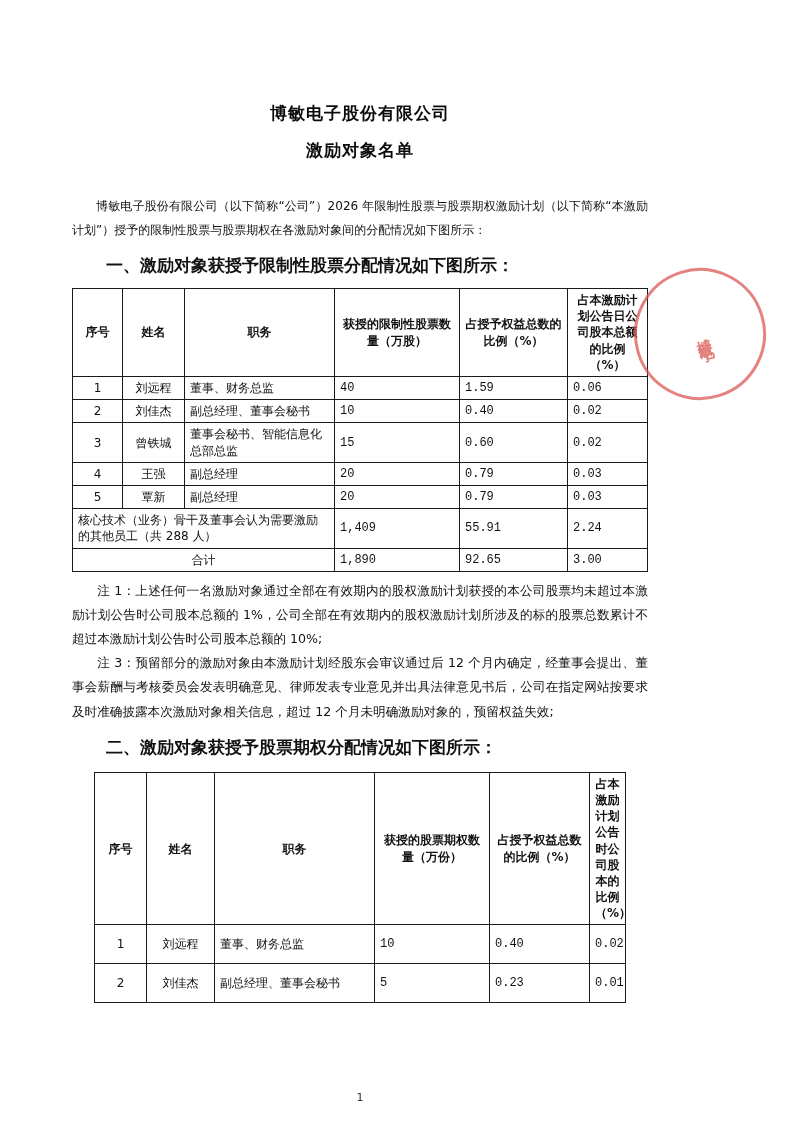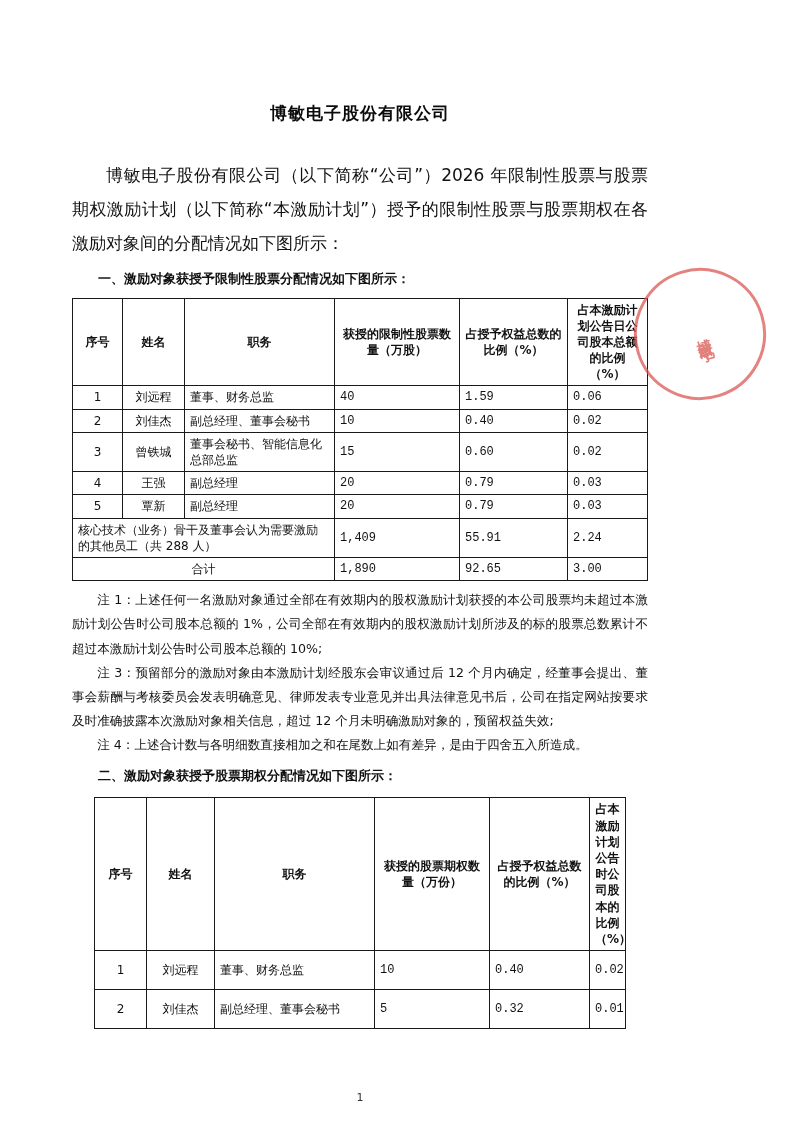--- a/index.html
+++ b/index.html
@@ -27,29 +27,29 @@
     margin-bottom: 26px;
   }
   .title-line {
     font-size: 17px;
     font-weight: bold;
     letter-spacing: 1px;
     line-height: 2.15;
     color: #0b0b0b;
   }
   .para {
-    font-size: 17px;
+    font-size: 12px;
     line-height: 2.0;
     text-align: justify;
     text-indent: 2em;
     color: #111;
     margin: 0;
   }
   .section-head {
-    font-size: 13px;
+    font-size: 17px;
     line-height: 2.0;
     font-weight: bold;
     text-indent: 2em;
     margin: 6px 0 6px 0;
   }
   table.grid {
     border-collapse: collapse;
     width: 100%;
     table-layout: fixed;
     font-size: 12px;
@@ -123,20 +123,21 @@
     opacity: .85;
   }
 </style>
 </head>
 <body>
 
 <div class="page">
 
   <div class="title-block">
     <div class="title-line">博敏电子股份有限公司</div>
+    <div class="title-line">激励对象名单</div>
   </div>
 
   <p class="para">博敏电子股份有限公司（以下简称“公司”）2026 年限制性股票与股票期权激励计划（以下简称“本激励计划”）授予的限制性股票与股票期权在各激励对象间的分配情况如下图所示：</p>
 
   <div class="section-head">一、激励对象获授予限制性股票分配情况如下图所示：</div>
 
   <div class="tbl1-wrap">
     <table class="grid">
       <colgroup>
         <col style="width:50px">
@@ -209,21 +210,20 @@
           <td class="r b">92.65</td>
           <td class="r b">3.00</td>
         </tr>
       </tbody>
     </table>
   </div>
 
   <div class="notes">
     <p class="note">注 1：上述任何一名激励对象通过全部在有效期内的股权激励计划获授的本公司股票均未超过本激励计划公告时公司股本总额的 1%，公司全部在有效期内的股权激励计划所涉及的标的股票总数累计不超过本激励计划公告时公司股本总额的 10%;</p>
     <p class="note">注 3：预留部分的激励对象由本激励计划经股东会审议通过后 12 个月内确定，经董事会提出、董事会薪酬与考核委员会发表明确意见、律师发表专业意见并出具法律意见书后，公司在指定网站按要求及时准确披露本次激励对象相关信息，超过 12 个月未明确激励对象的，预留权益失效;</p>
-    <p class="note">注 4：上述合计数与各明细数直接相加之和在尾数上如有差异，是由于四舍五入所造成。</p>
   </div>
 
   <div class="section-head">二、激励对象获授予股票期权分配情况如下图所示：</div>
 
   <div class="tbl2-wrap">
     <table class="grid">
       <colgroup>
         <col style="width:52px">
         <col style="width:68px">
         <col style="width:160px">
@@ -248,21 +248,21 @@
           <td class="l">董事、财务总监</td>
           <td class="r">10</td>
           <td class="r">0.40</td>
           <td class="r">0.02</td>
         </tr>
         <tr>
           <td class="c" style="height:32px">2</td>
           <td class="c">刘佳杰</td>
           <td class="l">副总经理、董事会秘书</td>
           <td class="r">5</td>
-          <td class="r">0.32</td>
+          <td class="r">0.23</td>
           <td class="r">0.01</td>
         </tr>
       </tbody>
     </table>
   </div>
 
   <div class="seal">
     <span class="seal-text">博敏电子</span>
   </div>
 

